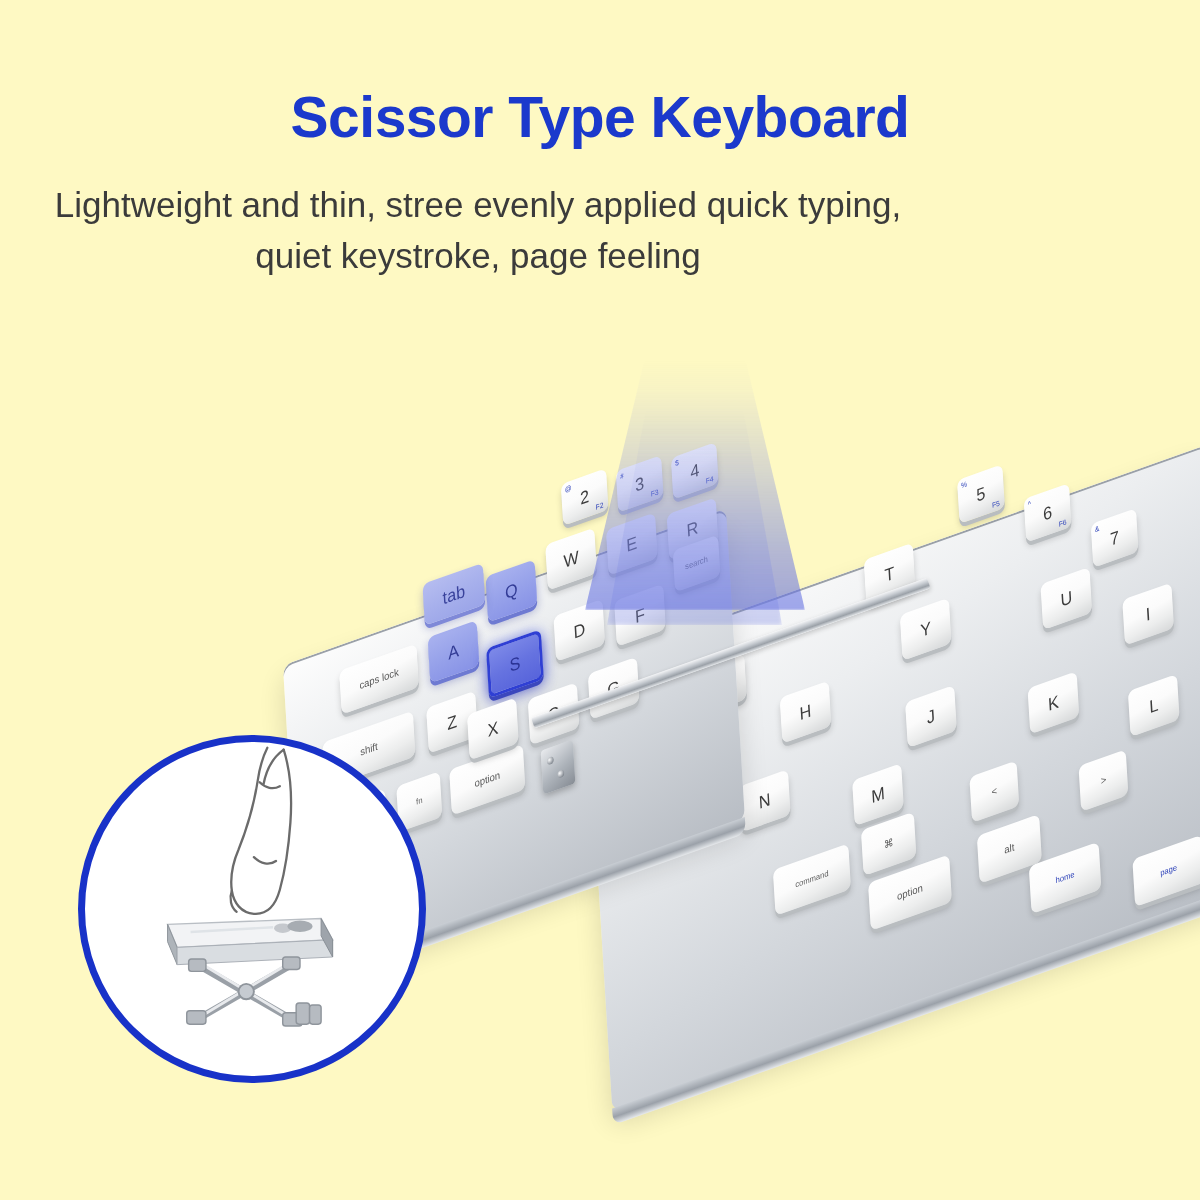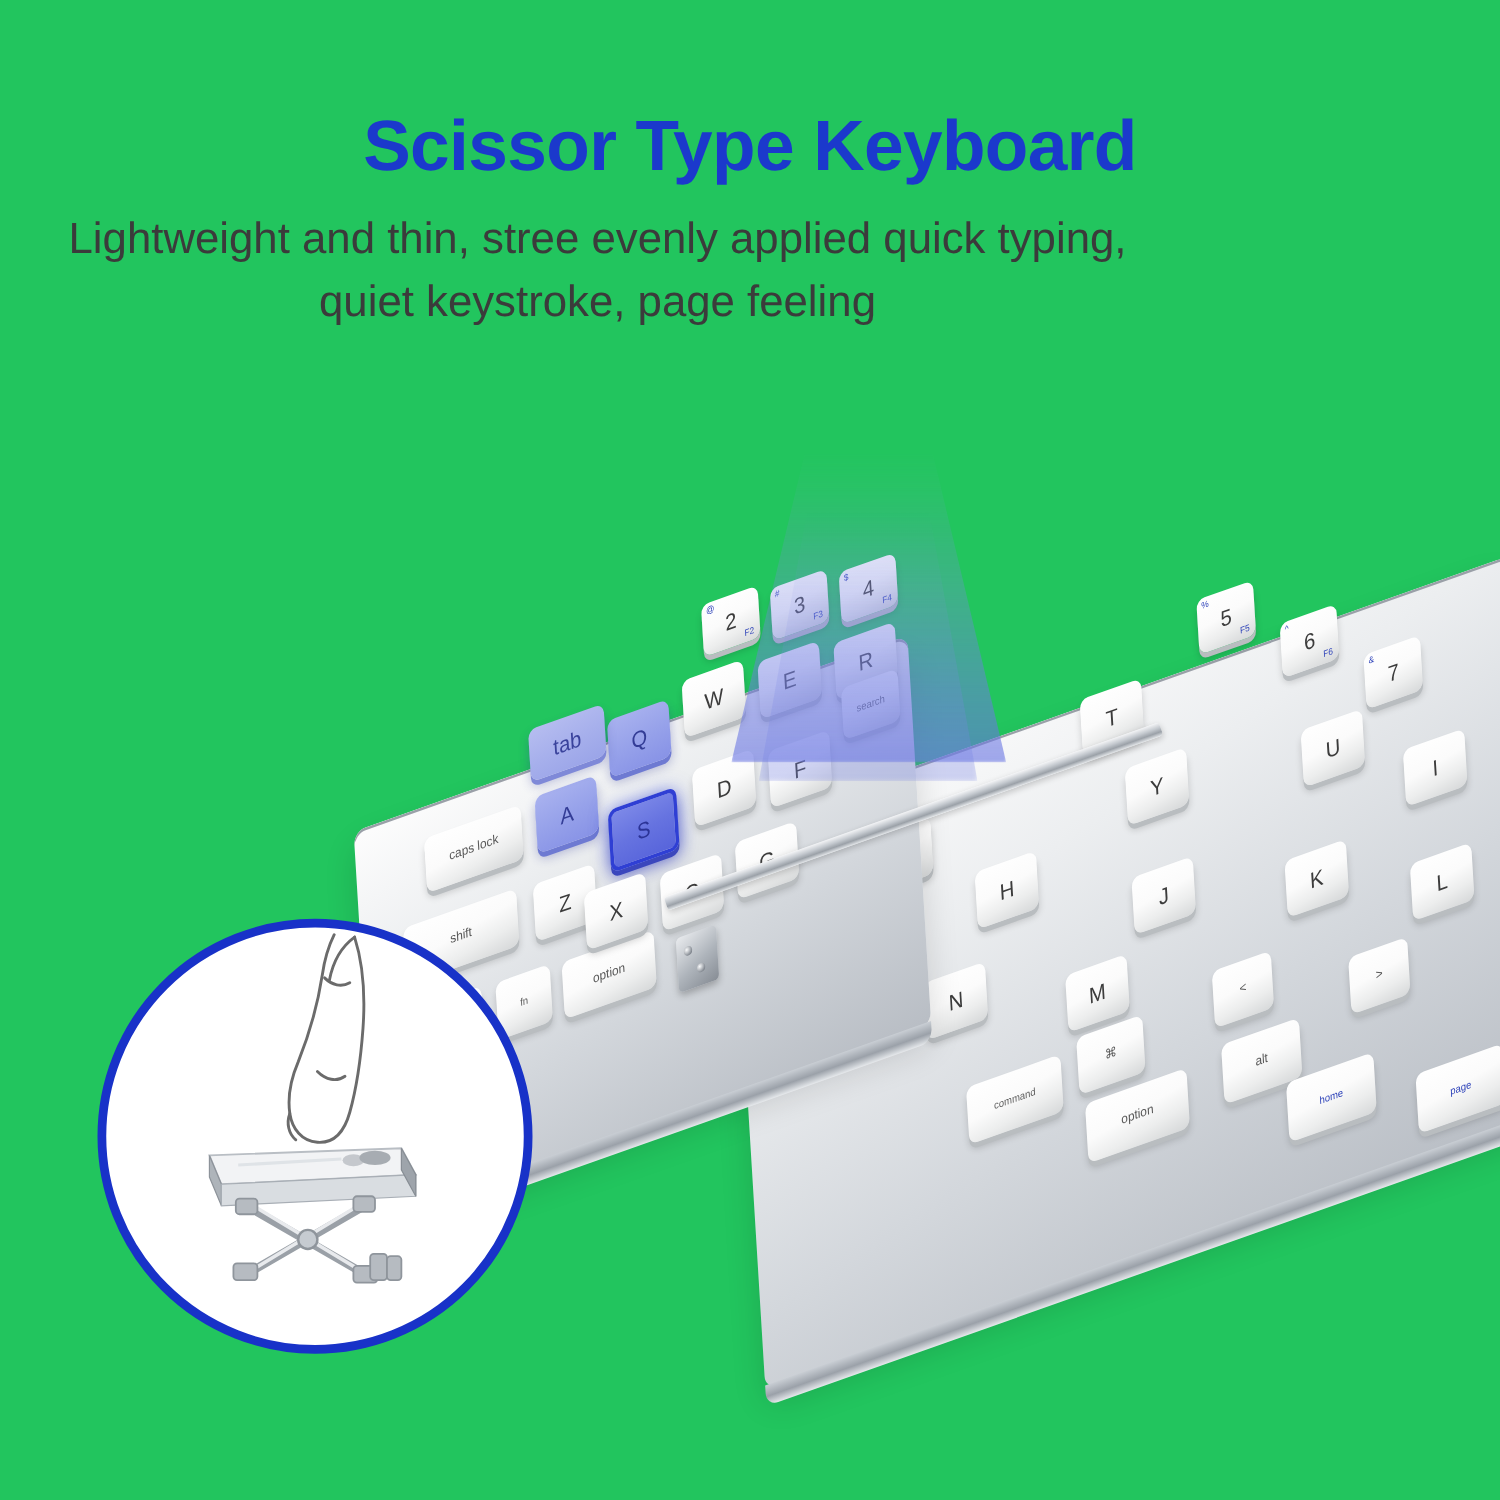--- a/index.html
+++ b/index.html
@@ -5,35 +5,35 @@
   * { box-sizing: border-box; margin: 0; padding: 0; }
   html, body {
     width: 1200px; height: 1200px;
     background: #ffffff;
     font-family: "Liberation Sans", sans-serif;
     overflow: hidden;
   }
   #page {
     position: relative;
     width: 1200px; height: 1200px;
-    background: #22c55e;
+    background: #fef9c3;
   }
 
   
   .title {
     position: absolute; top: 84px; left: 0; width: 1200px;
     text-align: center;
     font-size: 57px; font-weight: bold;
     letter-spacing: -0.5px;
     color: #1B39CC;
     font-family: "Liberation Sans", sans-serif;
     white-space: nowrap;
   }
   .subtitle {
-    position: absolute; top: 166px; left: 0; width: 956px;
+    position: absolute; top: 180px; left: 0; width: 956px;
     text-align: center;
     font-size: 35px; font-weight: 400;
     line-height: 1.45;
     color: #3b3b3b;
     font-family: "Liberation Sans", sans-serif;
   }
   .subtitle .l2 { display:block; }
 
   
   #scene {

